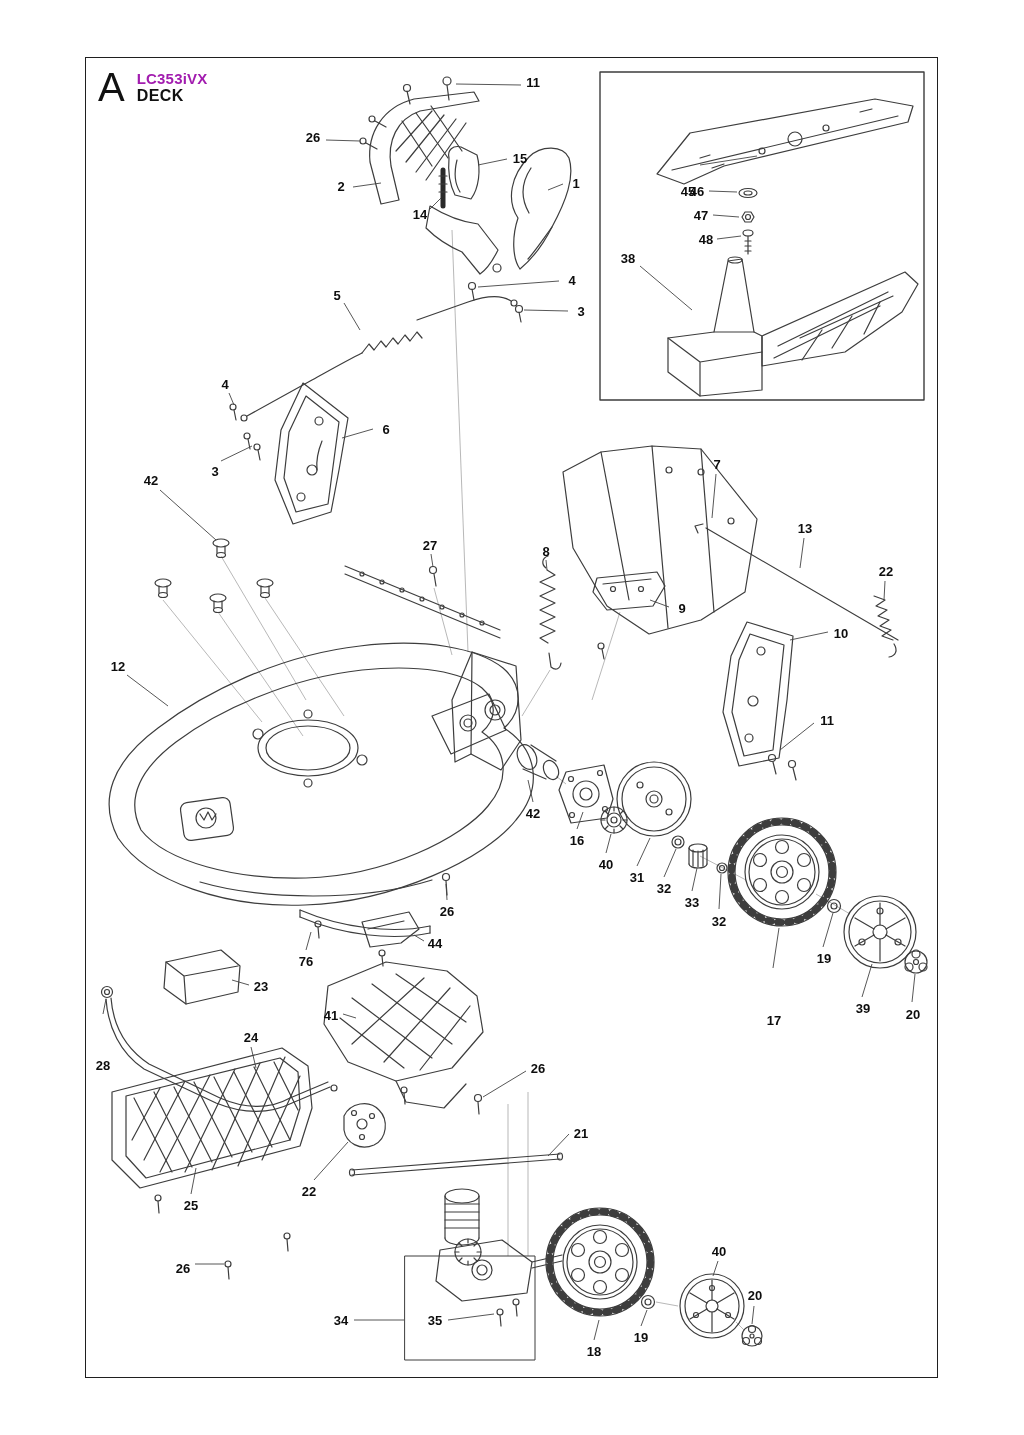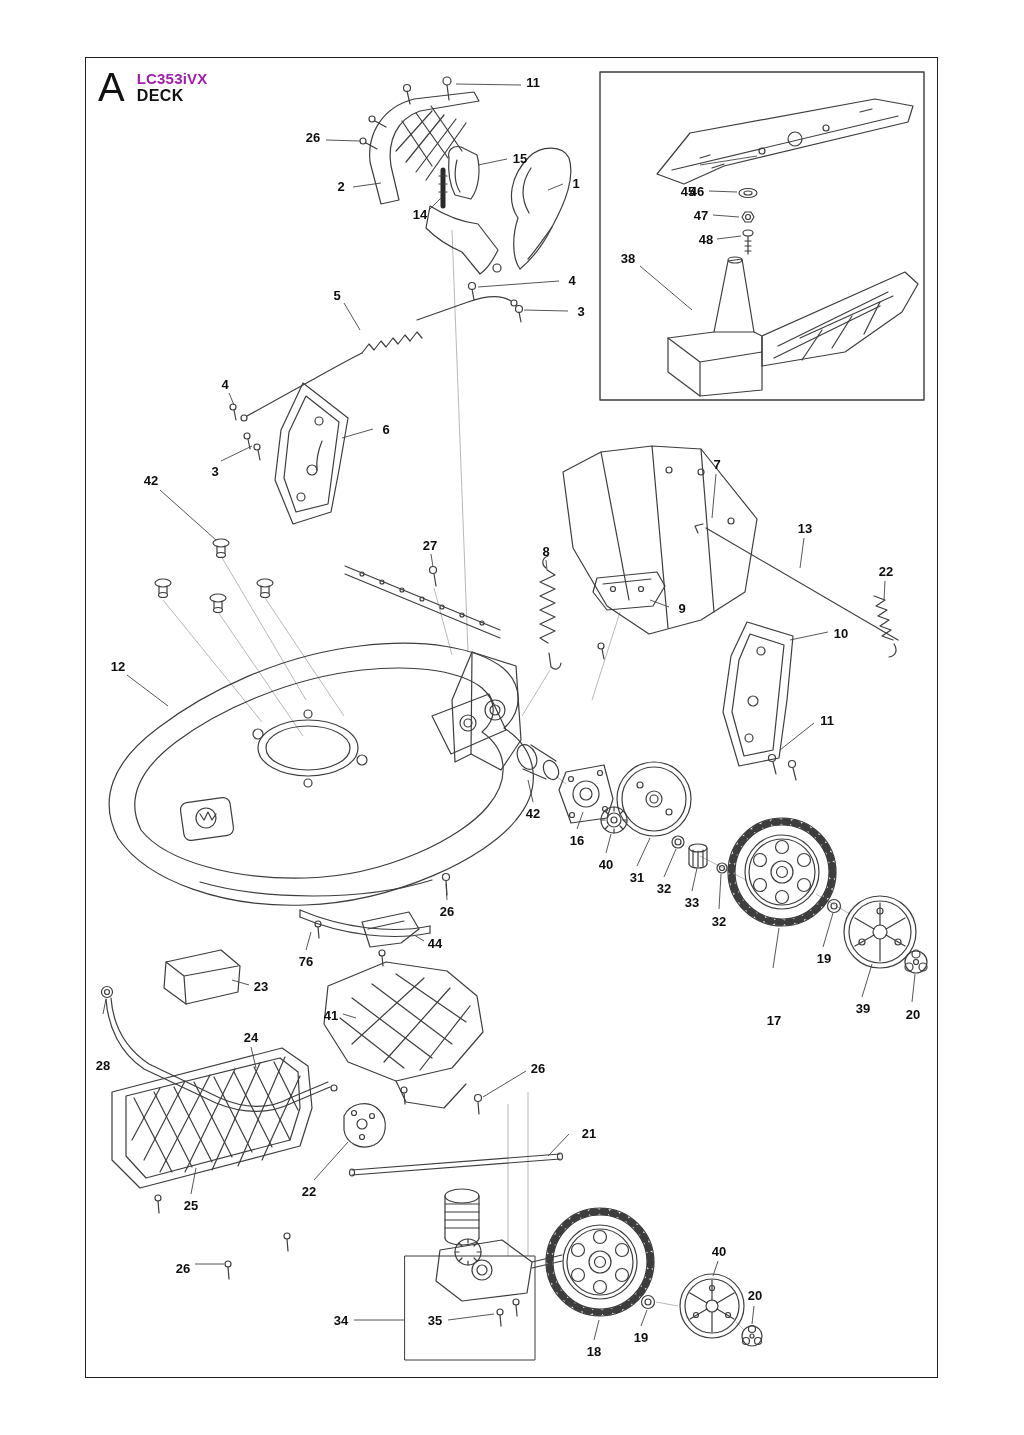--- a/index.html
+++ b/index.html
@@ -476,21 +476,21 @@
       <div class="callout" style="left: 863px; top: 1008px;">39</div>
       <div class="callout" style="left: 913px; top: 1014px;">20</div>
       <div class="callout" style="left: 447px; top: 911px;">26</div>
       <div class="callout" style="left: 435px; top: 943px;">44</div>
       <div class="callout" style="left: 306px; top: 961px;">76</div>
       <div class="callout" style="left: 261px; top: 986px;">23</div>
       <div class="callout" style="left: 331px; top: 1015px;">41</div>
       <div class="callout" style="left: 103px; top: 1025px; margin-top: 40px;">28</div>
       <div class="callout" style="left: 251px; top: 1037px;">24</div>
       <div class="callout" style="left: 538px; top: 1068px;">26</div>
-      <div class="callout" style="left: 581px; top: 1133px; margin-left: 8px;">21</div>
+      <div class="callout" style="left: 581px; top: 1133px;">21</div>
       <div class="callout" style="left: 309px; top: 1191px;">22</div>
       <div class="callout" style="left: 191px; top: 1205px;">25</div>
       <div class="callout" style="left: 183px; top: 1268px;">26</div>
       <div class="callout" style="left: 341px; top: 1320px;">34</div>
       <div class="callout" style="left: 435px; top: 1320px;">35</div>
       <div class="callout" style="left: 594px; top: 1351px;">18</div>
       <div class="callout" style="left: 641px; top: 1337px;">19</div>
       <div class="callout" style="left: 719px; top: 1251px;">40</div>
       <div class="callout" style="left: 755px; top: 1295px;">20</div>
       <div class="callout" style="left: 688px; top: 166px; margin-top: 25px;">45</div>

